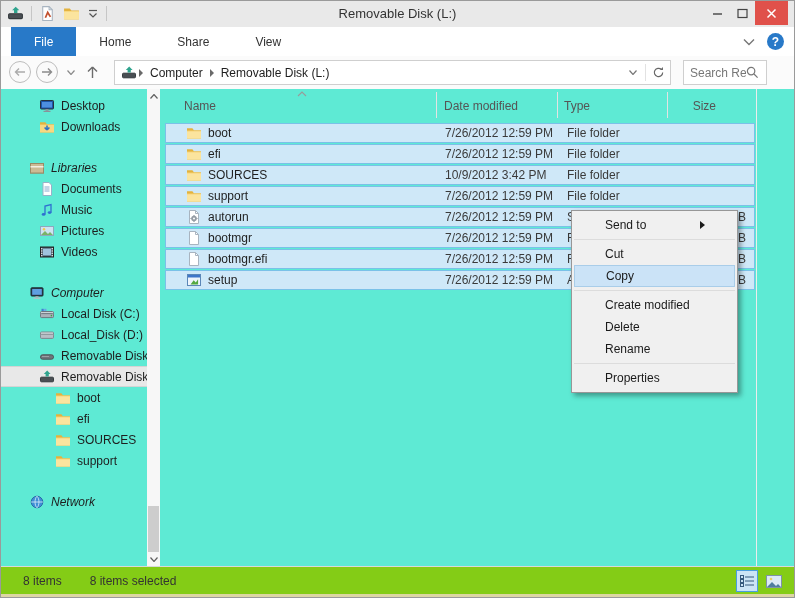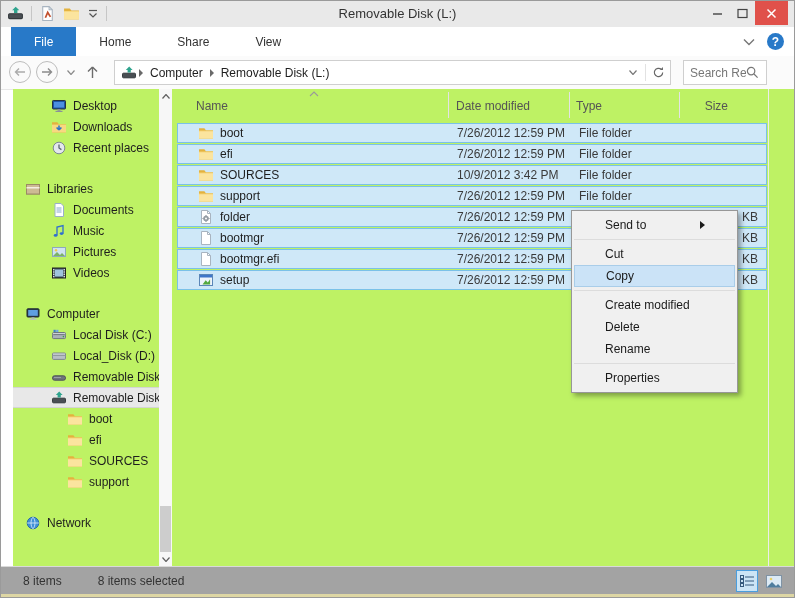--- a/index.html
+++ b/index.html
@@ -41,28 +41,28 @@
   .addr-right{margin-left:auto;display:flex;align-items:center;height:100%;}
   .addr-btn{width:24px;height:100%;display:flex;align-items:center;justify-content:center;}
   .addr-div{width:1px;height:17px;background:#e2e2e2;}
   .searchbox{position:absolute;left:682px;top:4px;width:84px;height:25px;background:#fff;border:1px solid #cfcfcf;
     box-sizing:border-box;display:flex;align-items:center;}
   .searchbox input{border:none;outline:none;width:56px;font-family:"Liberation Sans",sans-serif;font-size:12px;
     color:#555;padding:0 0 0 6px;background:transparent;}
   .searchbox input::placeholder{color:#777;}
 
   
-  .main{position:absolute;top:88px;left:12px;right:0;height:477px;background:#bef264;}
+  .main{position:absolute;top:88px;left:0;right:0;height:477px;background:#5eead4;}
 
   
   .sidebar{position:absolute;left:0;top:0;width:160px;height:100%;}
   .side-list{position:absolute;left:0;top:6px;width:146px;}
   .side-item{height:21px;display:flex;align-items:center;gap:6px;white-space:nowrap;overflow:hidden;box-sizing:border-box;}
   .side-item .icon{width:16px;height:16px;flex:none;display:inline-flex;}
-  .lvl1{padding-left:12px;}.lvl2{padding-left:38px;}.lvl3{padding-left:54px;}
+  .lvl1{padding-left:28px;font-style:italic;}.lvl2{padding-left:38px;}.lvl3{padding-left:54px;}
   .side-item.selected{background:#e8e8e8;border-top:1px solid #d4d4d4;border-bottom:1px solid #d4d4d4;}
   .side-spacer{height:20px;}
   .side-scroll{position:absolute;left:146px;top:0;width:13px;height:100%;background:#f7f7f7;}
   .scroll-arrow{position:absolute;left:0;width:13px;height:14px;display:flex;align-items:center;justify-content:center;}
   .scroll-thumb{position:absolute;left:1px;width:11px;background:#cdcdcd;}
 
   
   .filearea{position:absolute;left:160px;top:0;right:0;height:100%;}
   .colheaders{position:absolute;left:0;top:0;right:0;height:33px;}
   .hcell{position:absolute;top:0;height:33px;display:flex;align-items:center;color:#555;box-sizing:border-box;}
@@ -82,22 +82,22 @@
   
   .contextmenu{position:absolute;left:570px;top:209px;width:167px;background:#f0f0f0;border:1px solid #979797;
     box-shadow:3px 3px 5px rgba(0,0,0,0.35);padding:3px 0;box-sizing:border-box;z-index:50;}
   .mi{height:22px;display:flex;align-items:center;padding-left:33px;position:relative;color:#1a1a1a;}
   .mi.hl{background:#cbe3f7;border:1px solid #a9cde9;box-sizing:border-box;margin:0 2px;padding-left:31px;}
   .msep{height:1px;background:#dcdcdc;margin:3px 2px;}
   .submenu-arrow{position:absolute;left:128px;top:7px;width:0;height:0;border-left:5px solid #1a1a1a;
     border-top:4px solid transparent;border-bottom:4px solid transparent;}
 
   
-  .statusbar{position:absolute;left:0;top:565px;right:0;height:28px;background:#a3a3a3;border-top:1px solid #d9d9d9;
-    display:flex;align-items:center;gap:8px;}
+  .statusbar{position:absolute;left:0;top:565px;right:0;height:28px;background:#84cc16;border-top:1px solid #d9d9d9;
+    display:flex;align-items:center;}
   .sb-total{margin-left:22px;color:#333;}
   .sb-selected{margin-left:28px;color:#333;}
   .view-btns{position:absolute;right:9px;top:3px;display:flex;gap:5px;}
   .vbtn{width:22px;height:22px;display:flex;align-items:center;justify-content:center;box-sizing:border-box;border:1px solid transparent;}
   .vbtn.active{background:#cbe4f5;border:1px solid #4a9ede;}
   .bottom-strip{position:absolute;left:0;right:0;bottom:0;height:3px;background:#ddd6a4;}
 </style>
 </head>
 <body>
 
@@ -245,29 +245,20 @@
           <div class="side-item lvl2">
             <span class="icon">
               <svg width="16" height="16" viewBox="0 0 16 16">
                 <path d="M1 3.2h5.4l1.5 2H15v8.3H1z" fill="#e3b23e"></path>
                 <path d="M1 5.6h14v7.9H1z" fill="#f7d881"></path>
                 <path d="M8 6.5v4.4M8 10.9l-2.4-2.4M8 10.9l2.4-2.4" fill="none" stroke="#2f76c4" stroke-width="1.6"></path>
               </svg>
             </span>
             <span>Downloads</span>
           </div>
-          <div class="side-item lvl2">
-            <span class="icon">
-              <svg width="16" height="16" viewBox="0 0 16 16">
-                <circle cx="8" cy="8" r="5.8" fill="#e3e8ed" stroke="#7d8894"></circle>
-                <path d="M8 4.5V8l2.4 1.6" fill="none" stroke="#5a646e" stroke-width="1.3"></path>
-              </svg>
-            </span>
-            <span>Recent places</span>
-          </div>
           <div class="side-spacer"></div>
           <div class="side-item lvl1">
             <span class="icon">
               <svg width="16" height="16" viewBox="0 0 16 16">
                 <rect x="1.5" y="3.5" width="13" height="9.5" fill="#cbb astounding" stroke="#9b8a66"></rect>
                 <rect x="1.5" y="3.5" width="13" height="9.5" fill="#cdb astonishing"></rect>
                 <rect x="1.5" y="3.5" width="13" height="9.5" fill="#cdbb94" stroke="#9b8a66"></rect>
                 <rect x="1.5" y="6" width="13" height="1.5" fill="#f4efe2"></rect>
               </svg>
             </span>
@@ -515,21 +506,21 @@
             <div class="c-name">
               <span class="icon">
                 <svg width="16" height="16" viewBox="0 0 16 16">
                   <path d="M3.5 1.5h6l3 3v10h-9z" fill="#fff" stroke="#a8b4c0"></path>
                   <path d="M9.5 1.5v3h3" fill="none" stroke="#a8b4c0"></path>
                   <circle cx="8" cy="9.5" r="2.8" fill="#949ca4"></circle>
                   <circle cx="8" cy="9.5" r="1" fill="#fff"></circle>
                   <path d="M8 5.9v1.2M8 11.9v1.2M4.4 9.5h1.2M10.4 9.5h1.2" stroke="#949ca4" stroke-width="1.2"></path>
                 </svg>
               </span>
-              <span>folder</span>
+              <span>autorun</span>
             </div>
             <div class="c-date">7/26/2012 12:59 PM</div>
             <div class="c-type">S</div>
             <div class="c-size">KB</div>
           </div>
           <div class="frow">
             <div class="c-name">
               <span class="icon">
                 <svg width="16" height="16" viewBox="0 0 16 16">
                   <path d="M3.5 1.5h6l3 3v10h-9z" fill="#fff" stroke="#a8b4c0"></path>

